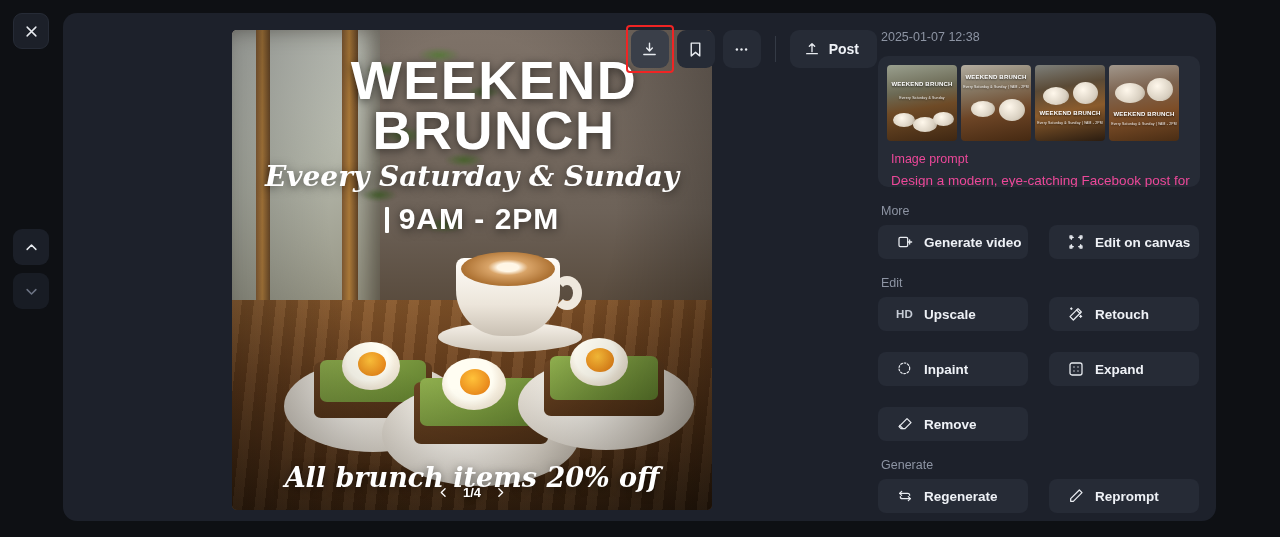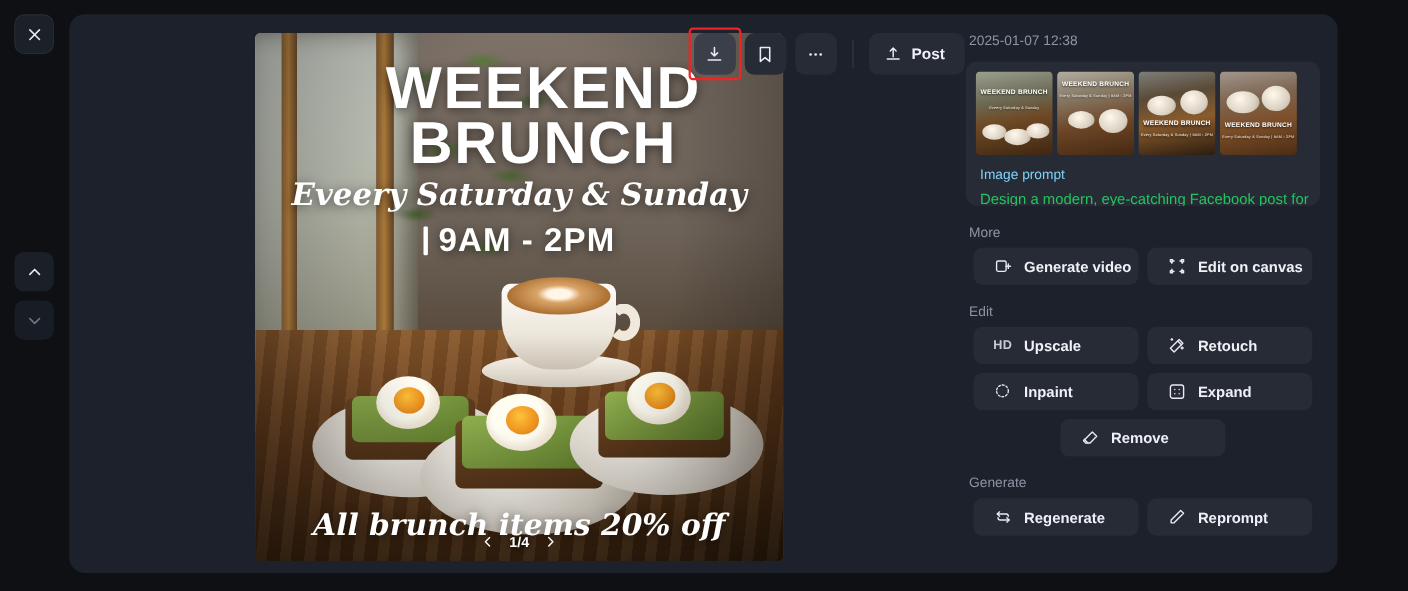--- a/index.html
+++ b/index.html
@@ -162,25 +162,25 @@
   .tbl { position: absolute; inset: 0; }
   .t1 { background: linear-gradient(170deg,#9aa08f 0%,#6c6a55 34%,#6e4a26 56%,#3f2712 100%); }
   .t2 { background: linear-gradient(170deg,#b4ada0 0%,#8a7f6c 26%,#6d4526 62%,#452912 100%); }
   .t3 { background: linear-gradient(170deg,#7d7f7a 0%,#5a4a36 30%,#8a5b2c 58%,#2a1c10 100%); }
   .t4 { background: linear-gradient(170deg,#a1978c 0%,#7d6450 32%,#7d4e28 62%,#4a2d14 100%); }
   .tdot { position:absolute; border-radius:50%; background: radial-gradient(circle at 40% 35%,#fff8ec,#d8cfc0 65%,#a89c8b); }
   .ttxt { position: absolute; left: 0; right: 0; text-align: center; color: #fff;
           font-size: 6px; font-weight: 700; letter-spacing: .2px;
           text-shadow: 0 1px 2px rgba(0,0,0,.7); }
   .ttxt.sub { font-size: 3.4px; font-weight: 400; opacity: .92; }
-  .prompt-label { color: #7dd3fc; font-size: 12.5px; padding: 11px 13px 0 13px; }
-  .prompt-text { color: #22c55e; font-size: 13.5px; padding: 7px 13px 0 13px; white-space: nowrap; }
+  .prompt-label { color: #ec4899; font-size: 12.5px; padding: 11px 13px 0 13px; }
+  .prompt-text { color: #ec4899; font-size: 13.5px; padding: 7px 13px 0 13px; white-space: nowrap; }
 
   .sec { color: #8d94a3; font-size: 12.5px; margin: 17px 0 7px 3px; }
-  .grid { display: flex; flex-wrap: wrap; gap: 8px; justify-content: center; }
+  .grid { display: flex; flex-wrap: wrap; gap: 21px; }
   .act {
     width: 150px; height: 34px; border-radius: 8px; background: #262b36;
     display: flex; align-items: center; gap: 11px; padding-left: 18px;
     color: #eef1f6; font-size: 13.5px; font-weight: 700; cursor: pointer;
   }
   .act .ico { display: flex; width: 17px; justify-content: center; }
   .hd { font-size: 11.5px; font-weight: 700; color: #c6ccd6; letter-spacing: .3px; }
 </style>
 </head>
 <body>

